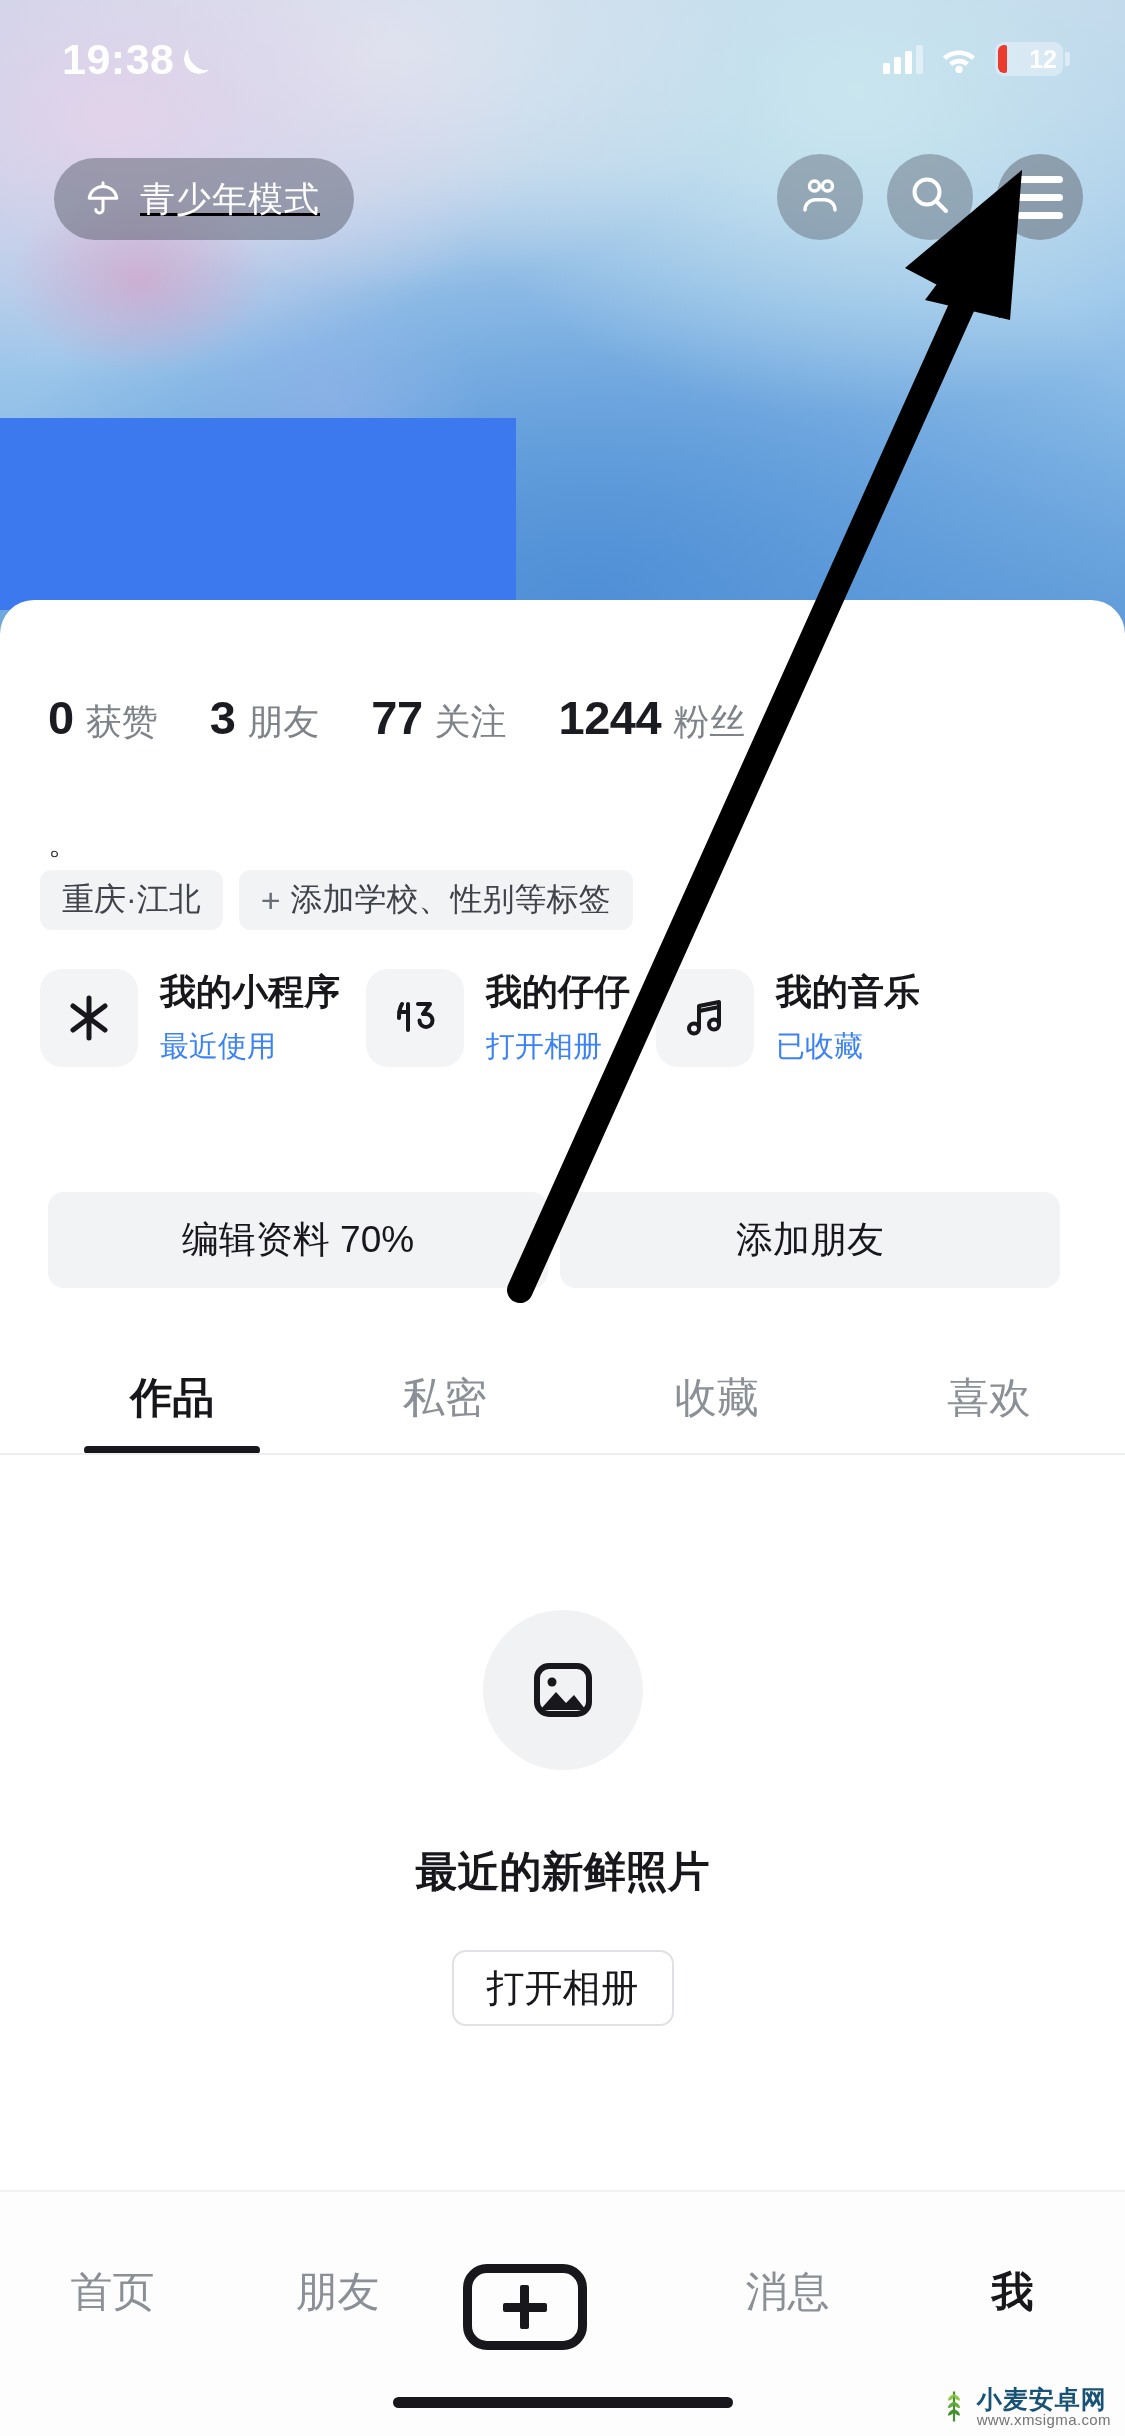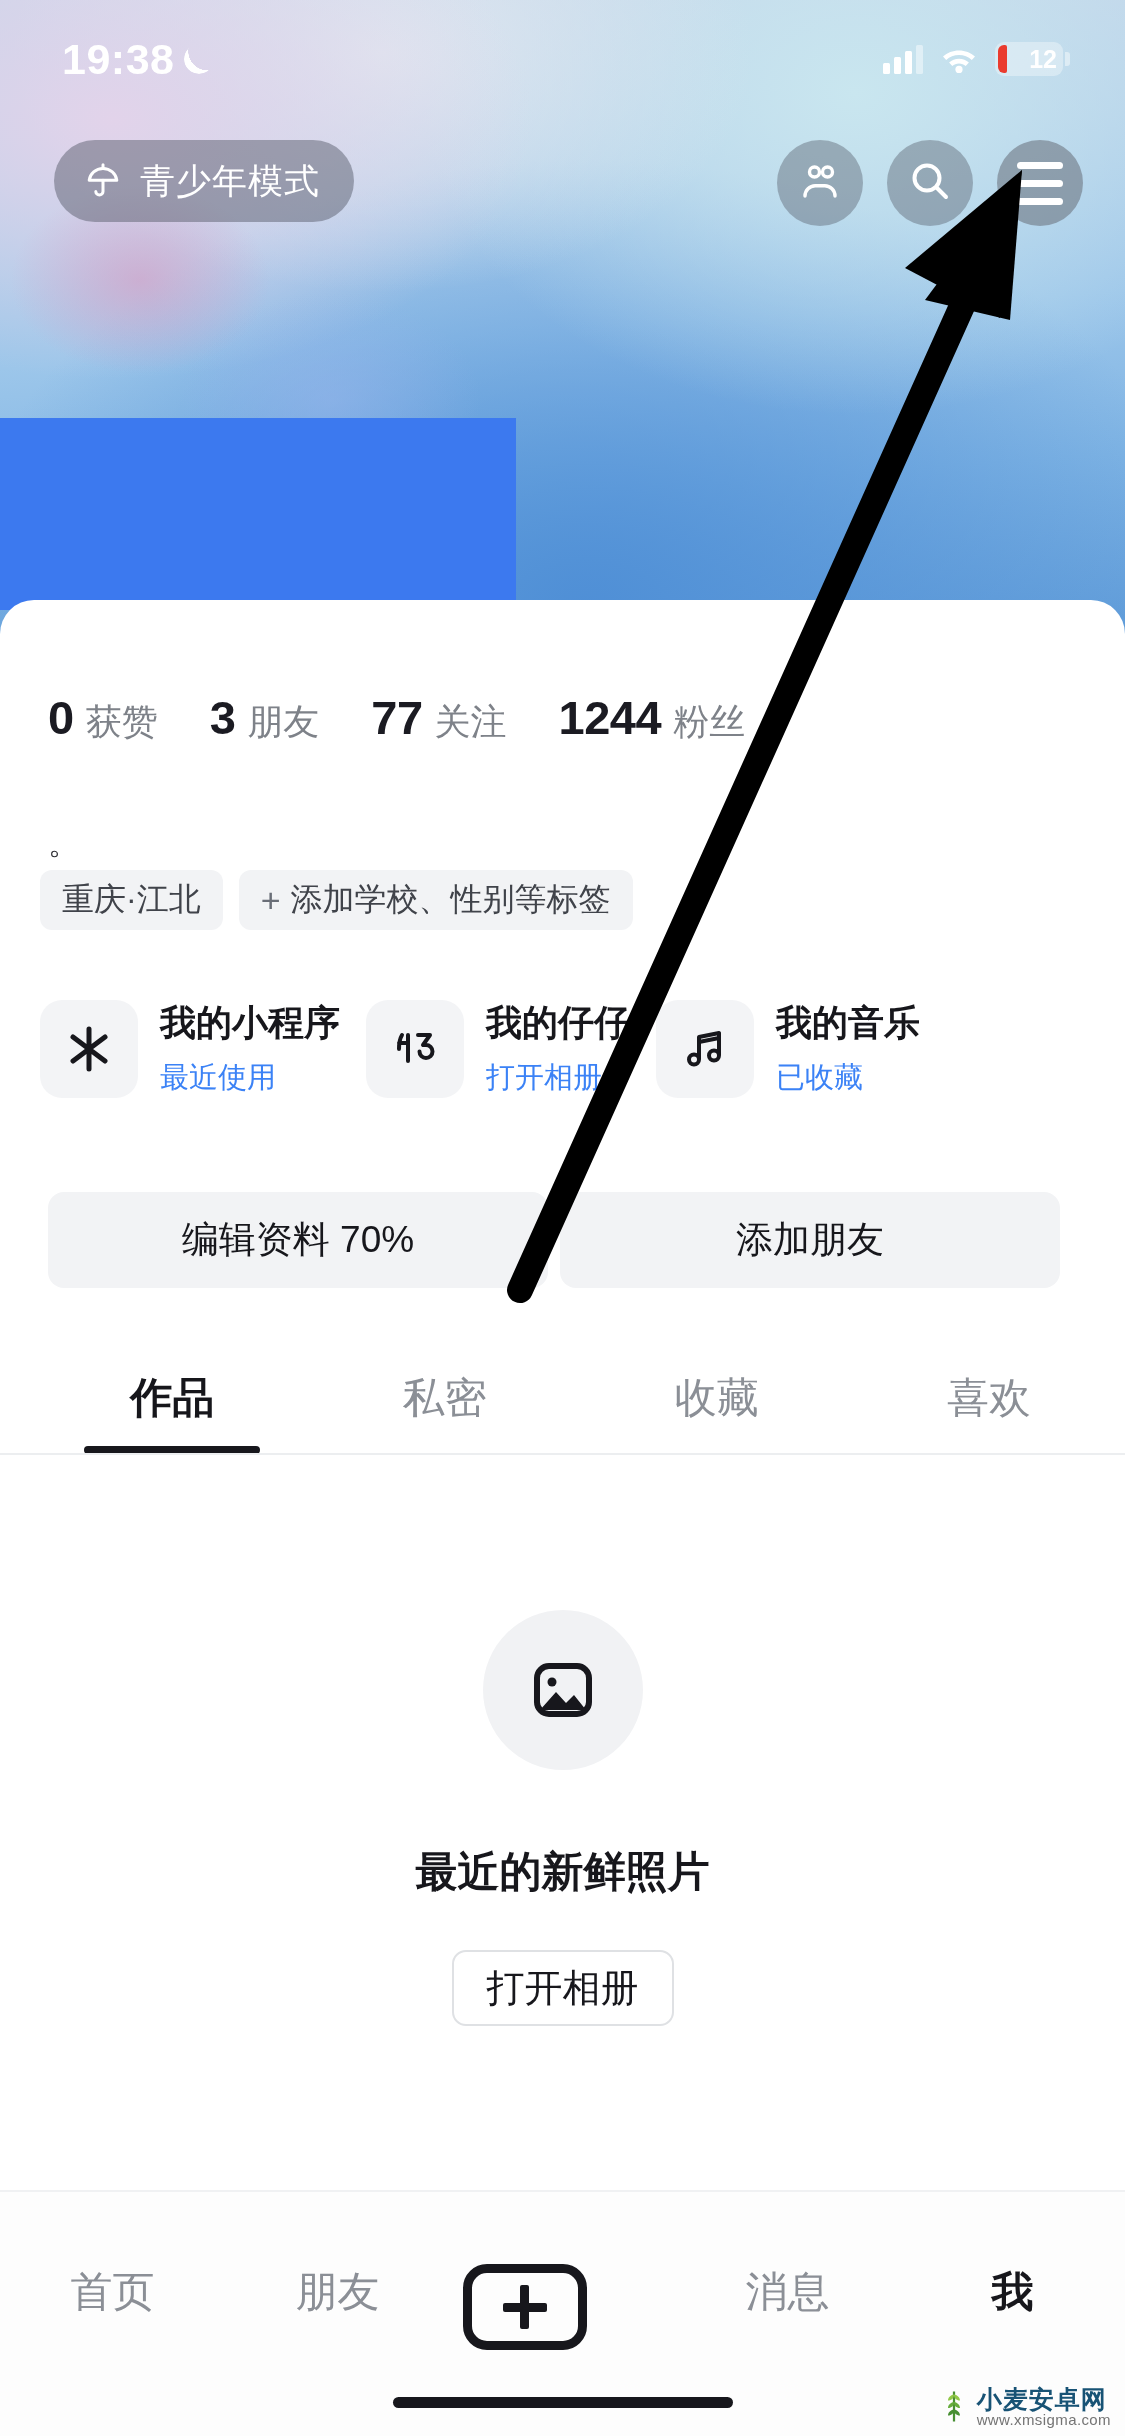--- a/index.html
+++ b/index.html
@@ -64,22 +64,23 @@
     font-size: 25px; font-weight: 600; color: #fff;
   }
   .battery-cap {
     width: 5px; height: 14px; background: rgba(255,255,255,.45);
     border-radius: 0 3px 3px 0; margin-left: 2px;
   }
 
   
   .top-actions {
     position: absolute; left: 0; top: 140px; width: 1125px; height: 100px;
-    display: flex; align-items: flex-start; justify-content: space-between;
+    display: flex; align-items: flex-end; justify-content: space-between;
     padding: 0 42px 0 54px;
+    text-decoration: underline;
   }
   .teen-pill {
     display: flex; align-items: center; gap: 16px;
     height: 82px; padding: 0 34px 0 28px;
     border-radius: 41px; background: rgba(86,90,104,.48);
     color: #ffffff; font-size: 35px; letter-spacing: 1px;
   }
   .umbrella-icon { width: 42px; height: 42px; flex: 0 0 42px; }
   .circle-btn {
     width: 86px; height: 86px; border-radius: 50%;
@@ -122,21 +123,21 @@
   .tags-row { position: absolute; left: 40px; top: 270px; display: flex; gap: 16px; white-space: nowrap; }
   .chip {
     height: 60px; display: flex; align-items: center; gap: 10px;
     padding: 0 22px; border-radius: 12px; background: #f2f3f5;
     font-size: 32px; color: #40434a;
   }
   .chip .plus { font-size: 34px; color: #6a6e77; line-height: 1; }
 
   
   .apps-row {
-    position: absolute; left: 40px; top: 368px; display: flex; gap: 26px; white-space: nowrap; margin-top: 31px;
+    position: absolute; left: 40px; top: 368px; display: flex; gap: 26px; white-space: nowrap;
   }
   .app-card { display: flex; align-items: center; gap: 22px; }
   .app-icon {
     width: 98px; height: 98px; border-radius: 22px; background: #f3f4f6;
     display: flex; align-items: center; justify-content: center; flex: 0 0 98px;
   }
   .app-text { display: flex; flex-direction: column; gap: 10px; }
   .app-title { font-size: 36px; font-weight: 700; color: #17171c; }
   .app-sub { font-size: 29px; color: #3b82f6; }
 

